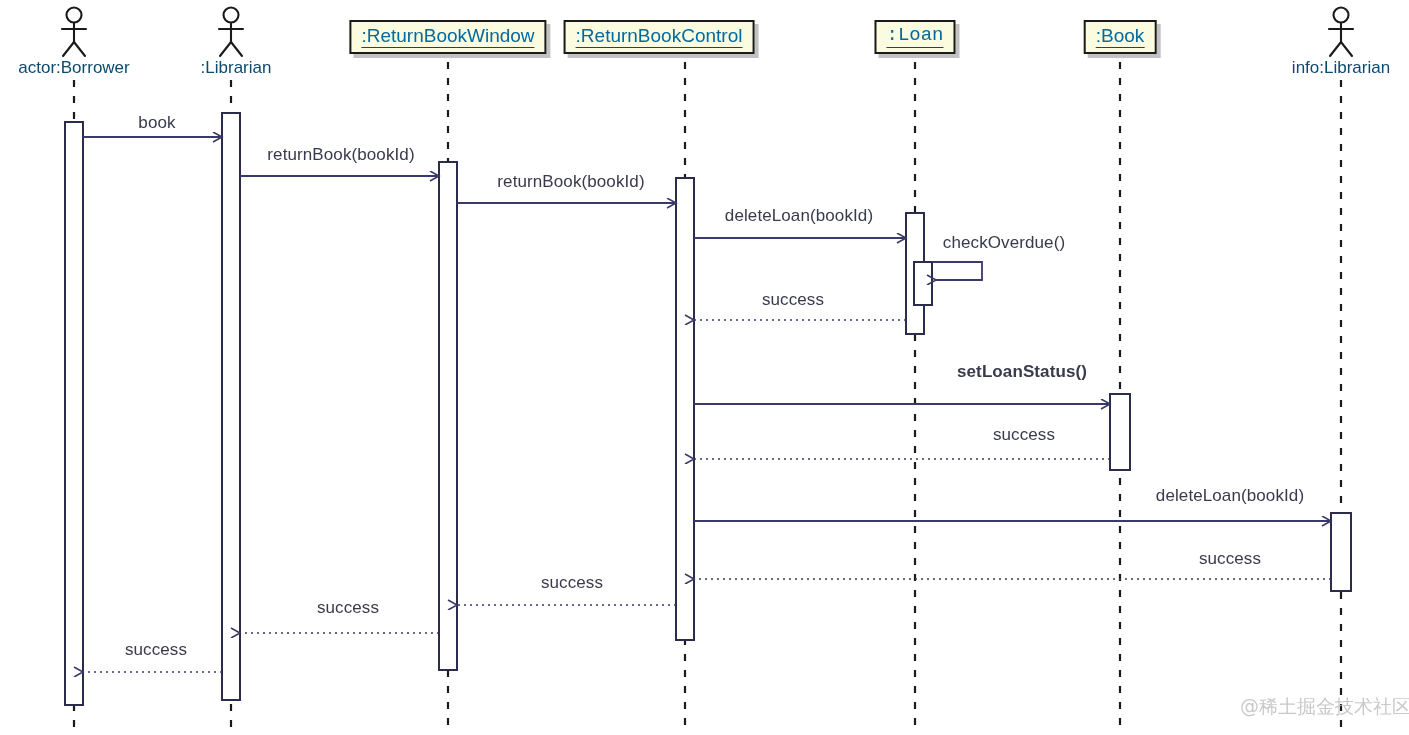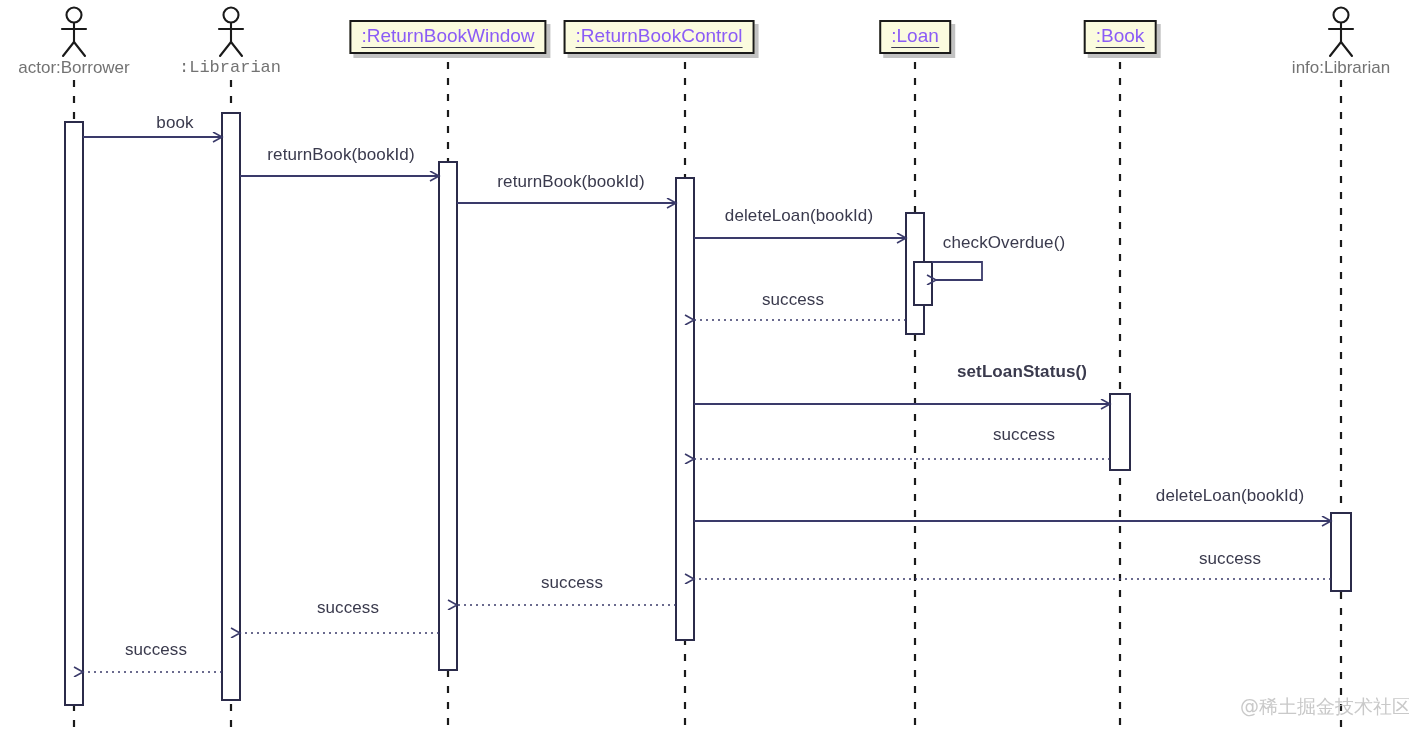--- a/index.html
+++ b/index.html
@@ -12,34 +12,34 @@
   .lbl{
     position:absolute;
     font-size:17px;
     color:#3a3a4d;
     white-space:nowrap;
     letter-spacing:.1px;
   }
   .actor-label{
     position:absolute;
     font-size:17px;
-    color:#737373;
+    color:#0c4a6e;
     white-space:nowrap;
     text-align:right;
     transform:translateX(-50%);
   }
   .obj-box{
     position:absolute;
     transform:translateX(-50%);
     background:#fbfbdf;
     border:2px solid #1a1a1a;
     box-shadow:4px 4px 0 0 rgba(120,120,120,.45);
     padding:3px 10px 4px 10px;
     font-size:19px;
-    color:#8b5cf6;
+    color:#0369a1;
     white-space:nowrap;
     line-height:1.15;
   }
   .obj-box span{
     border-bottom:1.5px solid #3a3a4d;
     display:inline-block;
     padding-bottom:0px;
   }
   .watermark{
     position:absolute;
@@ -141,27 +141,27 @@
         <line x1="439" y1="633" x2="240" y2="633" stroke="#3a3a6a" stroke-width="1.7" stroke-dasharray="2 4" marker-end="url(#arrowOpenL)"></line>
       </g>
       <g>
         <line x1="222" y1="672" x2="83" y2="672" stroke="#3a3a6a" stroke-width="1.7" stroke-dasharray="2 4" marker-end="url(#arrowOpenL)"></line>
       </g>
     </g>
 </svg>
 
 <div id="overlay">
     <div class="actor-label" style="left: 74px; top: 58px;">actor:Borrower</div>
-    <div class="actor-label" style="left: 230px; top: 58px; font-family: Liberation Mono, monospace;">:Librarian</div>
+    <div class="actor-label" style="left: 236px; top: 58px;">:Librarian</div>
     <div class="obj-box" style="left: 448px; top: 20px;"><span>:ReturnBookWindow</span></div>
     <div class="obj-box" style="left: 659px; top: 20px;"><span>:ReturnBookControl</span></div>
-    <div class="obj-box" style="left: 915px; top: 20px;"><span>:Loan</span></div>
+    <div class="obj-box" style="left: 915px; top: 20px; font-family: Liberation Mono, monospace;"><span>:Loan</span></div>
     <div class="obj-box" style="left: 1120px; top: 20px; text-align: center;"><span>:Book</span></div>
     <div class="actor-label" style="left: 1341px; top: 58px;">info:Librarian</div>
-    <div class="lbl" style="left: 157px; top: 113px; transform: translateX(-50%); margin-left: 18px;">book</div>
+    <div class="lbl" style="left: 157px; top: 113px; transform: translateX(-50%);">book</div>
     <div class="lbl" style="left: 341px; top: 145px; transform: translateX(-50%);">returnBook(bookId)</div>
     <div class="lbl" style="left: 571px; top: 172px; transform: translateX(-50%);">returnBook(bookId)</div>
     <div class="lbl" style="left: 799px; top: 206px; transform: translateX(-50%);">deleteLoan(bookId)</div>
     <div class="lbl" style="left: 1004px; top: 233px; transform: translateX(-50%);">checkOverdue()</div>
     <div class="lbl" style="left: 793px; top: 290px; transform: translateX(-50%);">success</div>
     <div class="lbl" style="left: 1022px; top: 362px; transform: translateX(-50%); font-weight: bold;">setLoanStatus()</div>
     <div class="lbl" style="left: 1024px; top: 425px; transform: translateX(-50%);">success</div>
     <div class="lbl" style="left: 1230px; top: 486px; transform: translateX(-50%);">deleteLoan(bookId)</div>
     <div class="lbl" style="left: 1230px; top: 549px; transform: translateX(-50%);">success</div>
     <div class="lbl" style="left: 572px; top: 573px; transform: translateX(-50%);">success</div>

